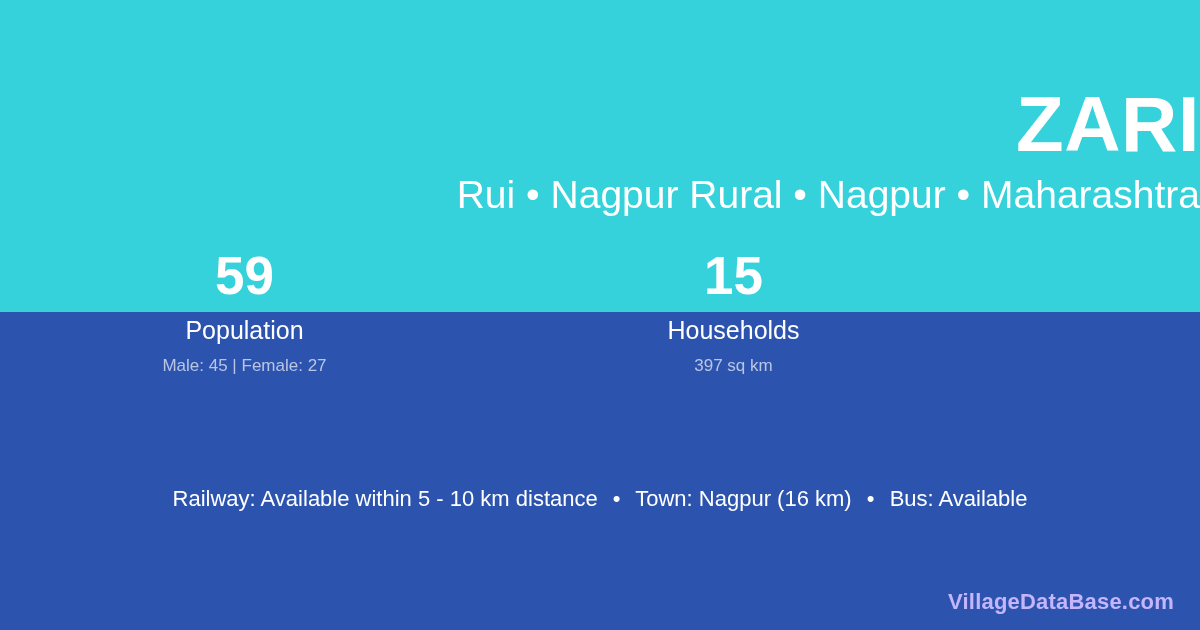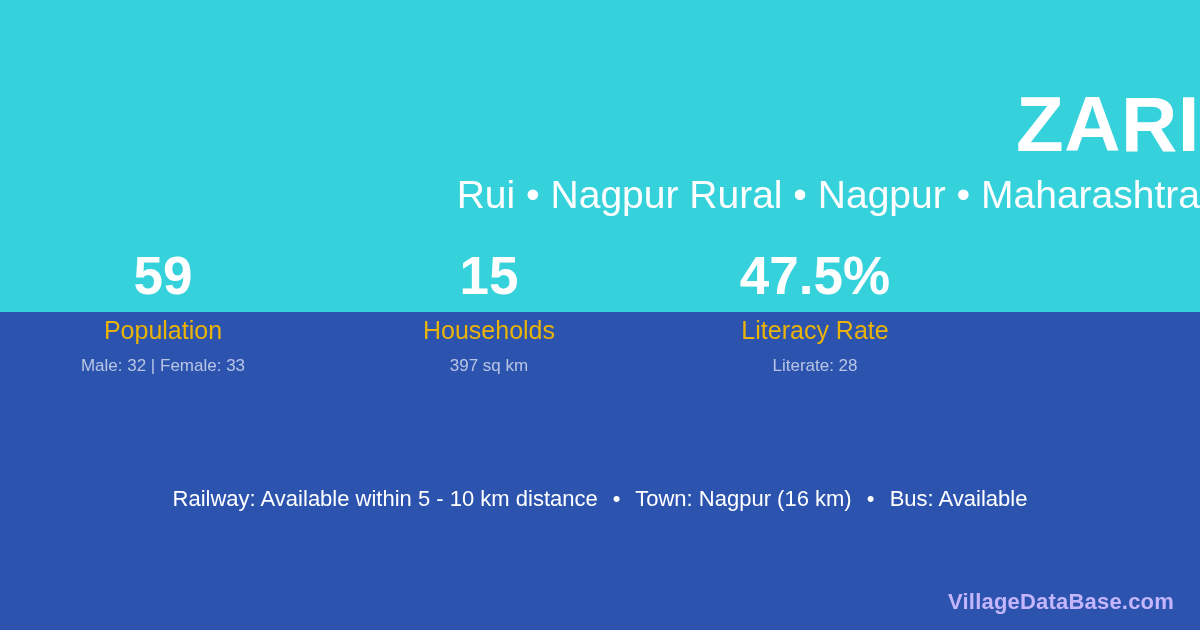--- a/index.html
+++ b/index.html
@@ -81,21 +81,21 @@
     color: #ffffff;
     height: 68px;
     display: block;
   }
 
   .stat-label {
     display: block;
     font-size: 25px;
     line-height: 30px;
     font-weight: 400;
-    color: #eab308;
+    color: #ffffff;
     padding-top: 3px;
   }
 
   .stat-sub {
     display: block;
     font-size: 17px;
     line-height: 22px;
     font-weight: 400;
     color: #b9c5e4;
     padding-top: 10px;
@@ -142,34 +142,29 @@
   <div class="header">
     <h1 class="village-title">ZARI</h1>
     <div class="village-subtitle">Rui • Nagpur Rural • Nagpur • Maharashtra</div>
   </div>
 
   <div class="stats-row">
 
     <div class="stat-col">
       <span class="stat-value">59</span>
       <span class="stat-label">Population</span>
-      <span class="stat-sub">Male: 32 | Female: 33</span>
+      <span class="stat-sub">Male: 45 | Female: 27</span>
     </div>
 
     <div class="stat-col">
       <span class="stat-value">15</span>
       <span class="stat-label">Households</span>
       <span class="stat-sub">397 sq km</span>
     </div>
 
-    <div class="stat-col">
-      <span class="stat-value">47.5%</span>
-      <span class="stat-label">Literacy Rate</span>
-      <span class="stat-sub">Literate: 28</span>
-    </div>
 
   </div>
 
   <div class="amenities">
     <span>Railway: Available within 5 - 10 km distance</span>
     <span class="amenity-sep">•</span>
     <span>Town: Nagpur (16 km)</span>
     <span class="amenity-sep">•</span>
     <span>Bus: Available</span>
   </div>

